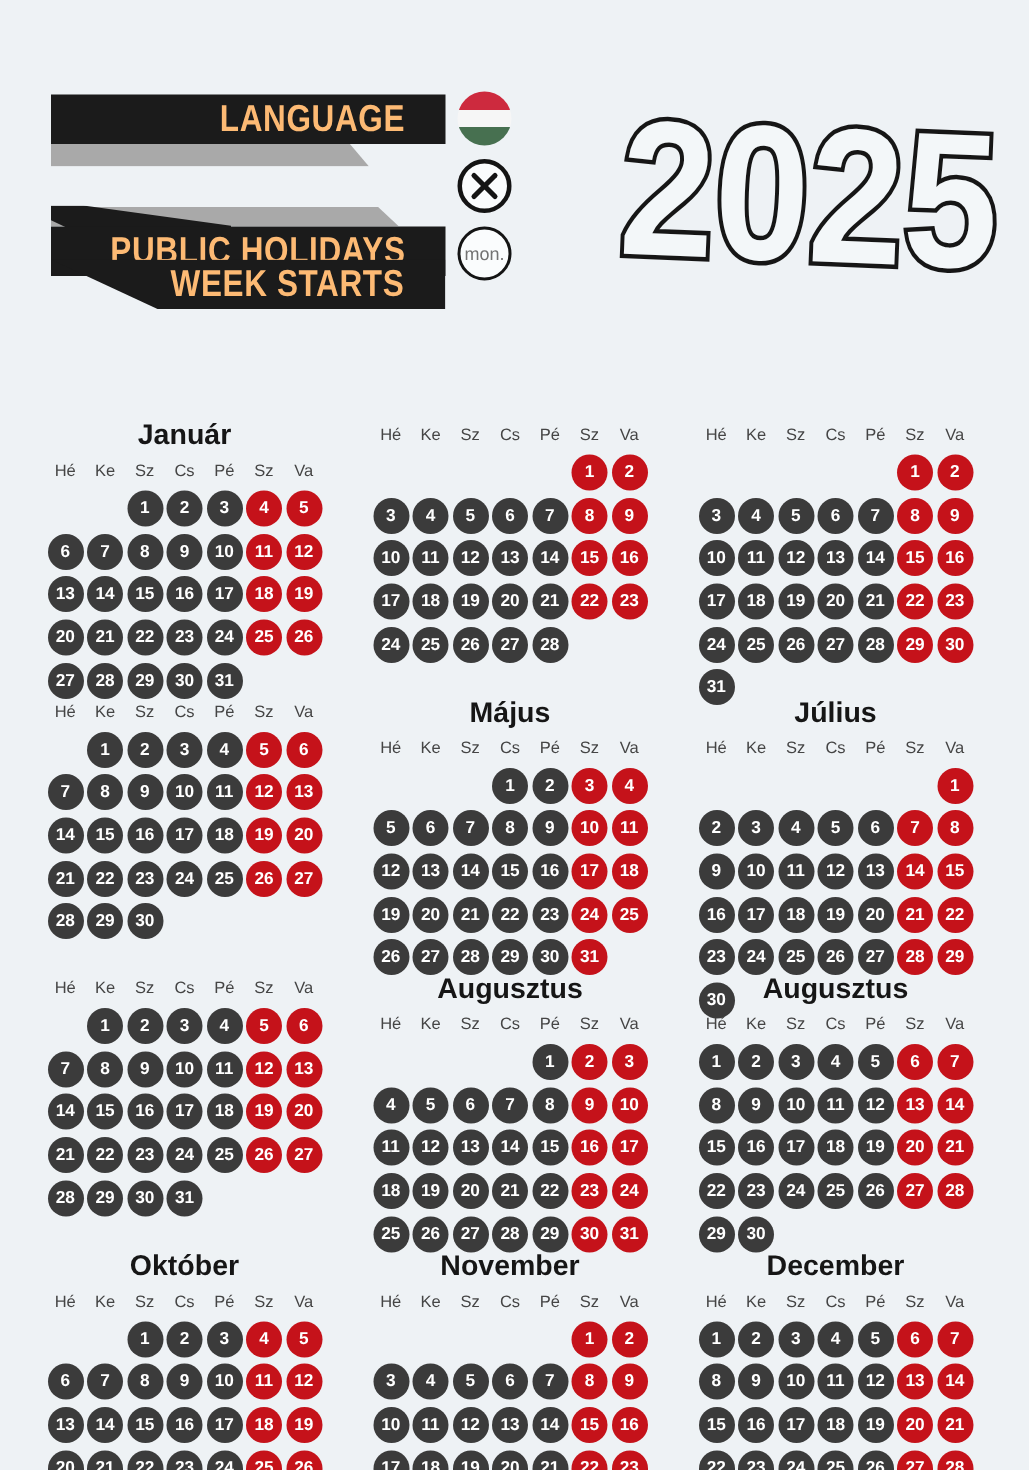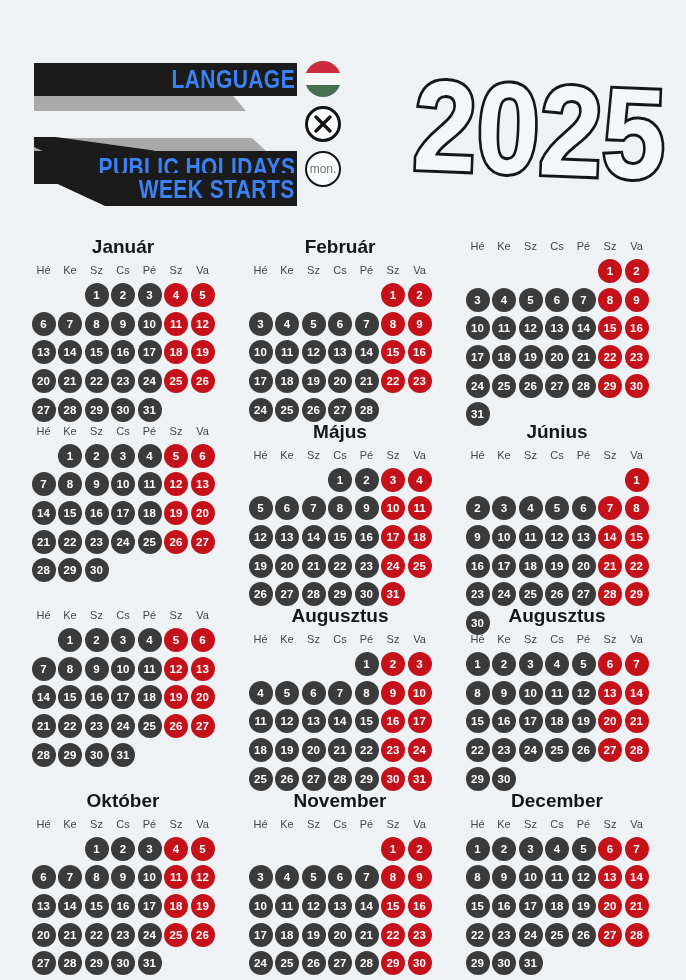--- a/index.html
+++ b/index.html
@@ -6,23 +6,23 @@
   body {
     width:686px; height:980px; position:relative; overflow:hidden;
     background:#eef2f5;
     font-family:"Liberation Sans", sans-serif;
   }
 
   
   .ribbons { position:absolute; left:0; top:0; width:686px; height:230px; }
   .bar {
     position:absolute; left:34px; width:263px; height:33px;
-    background:#1b1b1b; color:#3b82f6;
+    background:#1b1b1b; color:#fdba74;
     display:flex; align-items:center; justify-content:flex-end;
-    padding-right:2px; box-sizing:border-box;
+    padding-right:27px; box-sizing:border-box;
   }
   .bar span {
     font-weight:bold; font-size:25px; letter-spacing:0.5px; white-space:nowrap;
     transform:scaleX(0.84); transform-origin:100% 50%;
   }
   .bar1 { top:63px; }
   .bar2 { top:107px;margin-top:44px; }
   .bar3 { top:149px; clip-path:polygon(0 0, 100% 0, 100% 100%, 27% 100%);margin-top:24px; }
   .bar3ext {
     position:absolute; left:34px; top:137px; width:120px; height:45px;
@@ -42,21 +42,21 @@
 
   
   .year-svg { position:absolute; top:50px; right:8px; }
 
   
   .months {
     position:absolute; left:23px; top:229px; width:640px;
     display:grid; grid-template-columns:repeat(3, 200px);
     column-gap:17px; grid-auto-rows:184.5px;
   }
-  .month { padding-top:6px; box-sizing:border-box; }
+  .month { padding-top:6px; box-sizing:border-box;margin-top:44px; }
   .month-title {
     text-align:center; font-size:19px; font-weight:bold; color:#161616;
     height:24px; line-height:24px;
   }
   .dow-row, .days-grid {
     display:grid; grid-template-columns:repeat(7, 26.5px);
     justify-content:center;
   }
   .dow-row { margin-top:2px; height:19px; }
   .dow {
@@ -147,21 +147,20 @@
         <div class="day red">25</div>
         <div class="day red">26</div>
         <div class="day">27</div>
         <div class="day">28</div>
         <div class="day">29</div>
         <div class="day">30</div>
         <div class="day">31</div>
       </div>
     </div>
     <div class="month">
-      <div class="month-title">Február</div>
       <div class="dow-row">
         <div class="dow">Hé</div>
         <div class="dow">Ke</div>
         <div class="dow">Sz</div>
         <div class="dow">Cs</div>
         <div class="dow">Pé</div>
         <div class="dow">Sz</div>
         <div class="dow">Va</div>
       </div>
       <div class="days-grid">
@@ -335,21 +334,21 @@
         <div class="day red">25</div>
         <div class="day">26</div>
         <div class="day">27</div>
         <div class="day">28</div>
         <div class="day">29</div>
         <div class="day">30</div>
         <div class="day red">31</div>
       </div>
     </div>
     <div class="month">
-      <div class="month-title">Június</div>
+      <div class="month-title">Július</div>
       <div class="dow-row">
         <div class="dow">Hé</div>
         <div class="dow">Ke</div>
         <div class="dow">Sz</div>
         <div class="dow">Cs</div>
         <div class="dow">Pé</div>
         <div class="dow">Sz</div>
         <div class="dow">Va</div>
       </div>
       <div class="days-grid">

